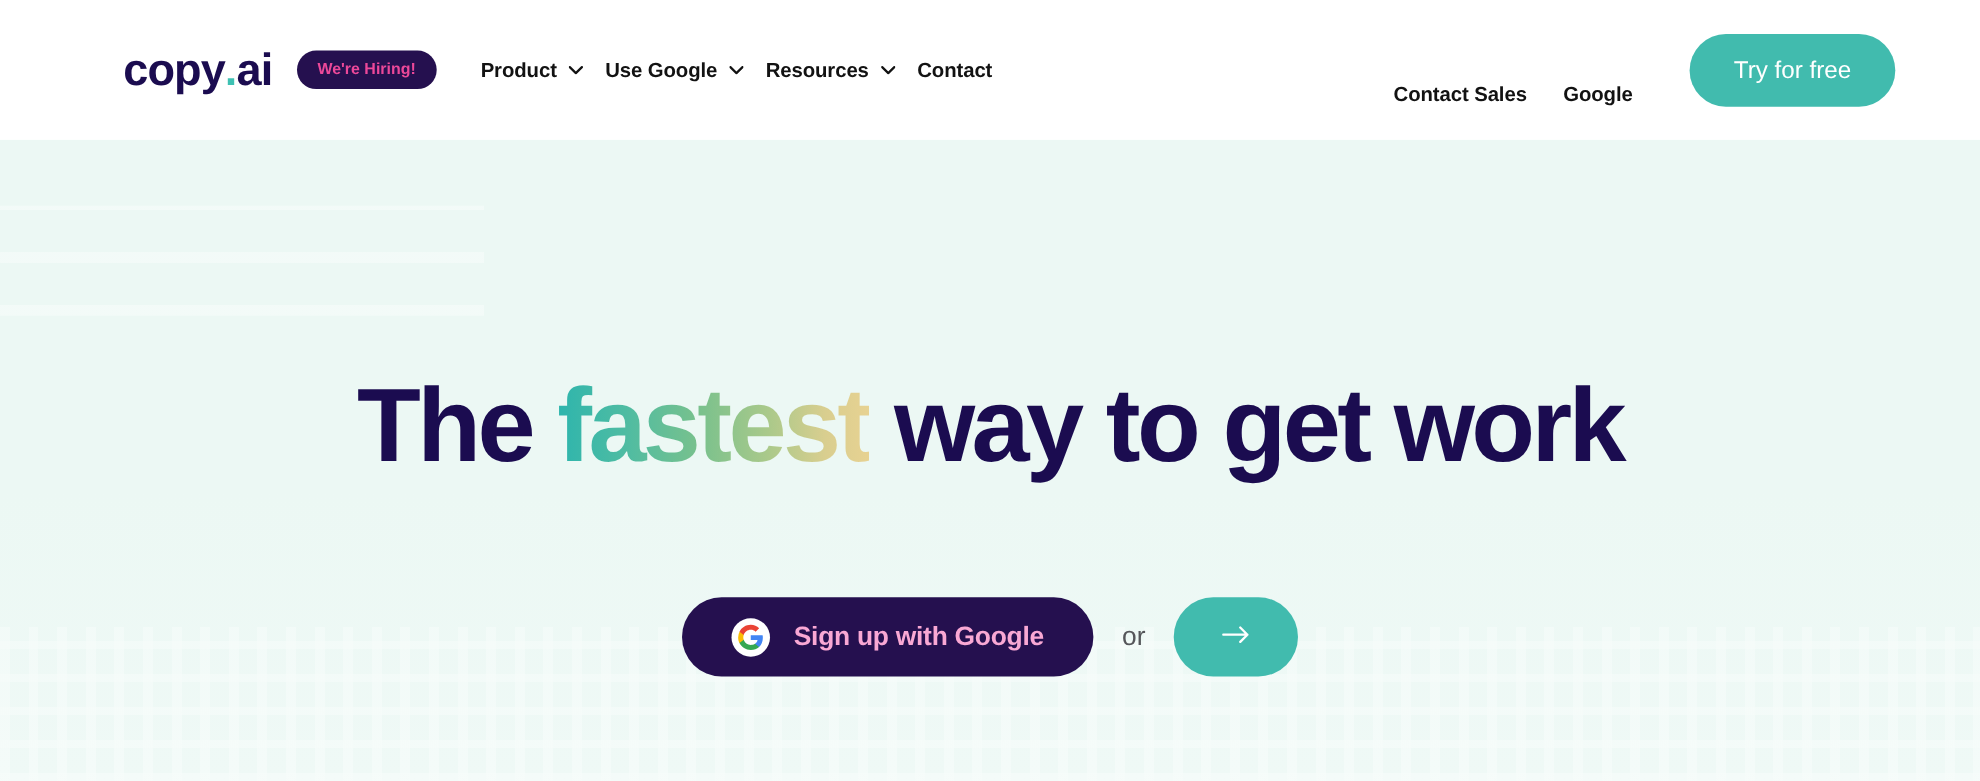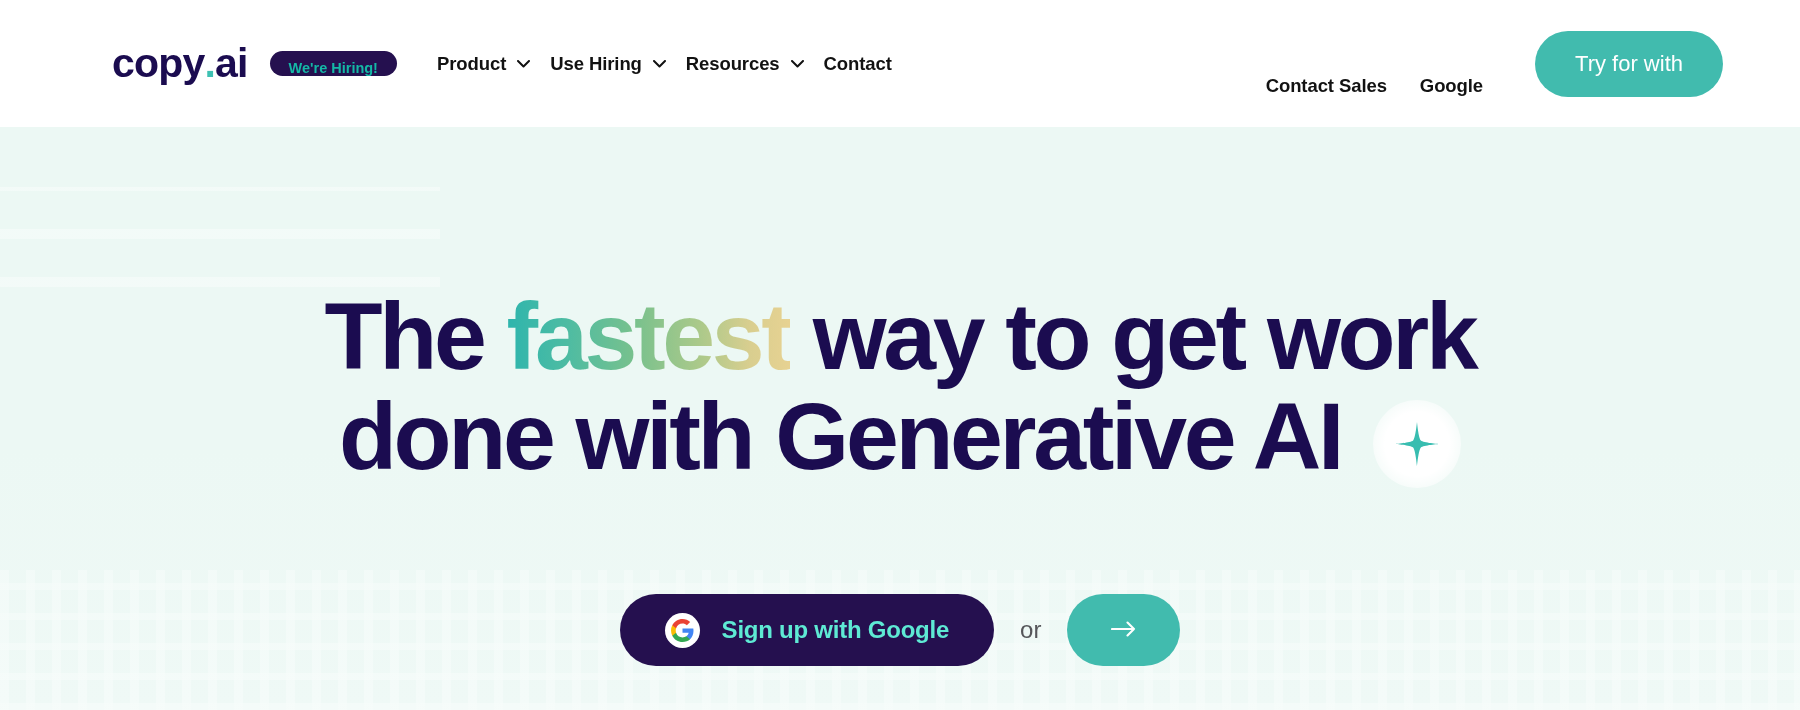--- a/index.html
+++ b/index.html
@@ -48,25 +48,25 @@
     display: inline-flex;
     align-items: baseline;
     user-select: none;
   }
   .logo .logo-dot { color: #3EC1B3; }
 
   
   .hiring-pill {
     margin-left: 22px;
     background: #25104F;
-    color: #14b8a6;
+    color: #ec4899;
     font-size: 14.5px;
     font-weight: 700;
     border-radius: 999px;
-    padding: 10px 19px 1px;
+    padding: 10px 19px 11px;
     line-height: 1;
     white-space: nowrap;
     cursor: pointer;
     border: none;
   }
 
   
   .main-nav {
     display: flex;
     align-items: center;
@@ -241,21 +241,21 @@
     display: flex;
     align-items: center;
     justify-content: center;
   }
 
   .btn-google {
     display: inline-flex;
     align-items: center;
     gap: 22px;
     background: #25104F;
-    color: #5eead4;
+    color: #f9a8d4;
     border: none;
     border-radius: 999px;
     height: 72px;
     padding: 0 45px;
     font-size: 24px;
     font-weight: 700;
     cursor: pointer;
     white-space: nowrap;
     font-family: "Liberation Sans", sans-serif;
     letter-spacing: -0.01em;
@@ -325,21 +325,21 @@
         <div class="nav-item">
           <span>Product</span>
           <span class="chev">
             <svg width="13" height="8" viewBox="0 0 13 8" fill="none" xmlns="http://www.w3.org/2000/svg">
               <path d="M1 1L6.5 6.5L12 1" stroke="#121212" stroke-width="2" stroke-linecap="round" stroke-linejoin="round"></path>
             </svg>
           </span>
         </div>
 
         <div class="nav-item">
-          <span>Use Hiring</span>
+          <span>Use Google</span>
           <span class="chev">
             <svg width="13" height="8" viewBox="0 0 13 8" fill="none" xmlns="http://www.w3.org/2000/svg">
               <path d="M1 1L6.5 6.5L12 1" stroke="#121212" stroke-width="2" stroke-linecap="round" stroke-linejoin="round"></path>
             </svg>
           </span>
         </div>
 
         <div class="nav-item">
           <span>Resources</span>
           <span class="chev">
@@ -352,39 +352,34 @@
         <div class="nav-item">
           <span>Contact</span>
         </div>
 
       </nav>
     </div>
 
     <div class="header-right">
       <a class="header-link">Contact Sales</a>
       <a class="header-link">Google</a>
-      <button class="cta-pill">Try for with</button>
+      <button class="cta-pill">Try for free</button>
     </div>
 
   </header>
 
   <section class="hero">
     <div class="hero-texture2"></div>
     <div class="hero-texture"></div>
 
     <div class="hero-inner">
 
       <h1 class="headline">
         <span class="line"><span>The </span><span class="grad-word">fastest</span><span> way to get work</span></span>
 
-        <span class="line line-2"><span>done with Generative AI</span><span class="sparkle-badge">
-            <svg width="46" height="46" viewBox="0 0 46 46" fill="none" xmlns="http://www.w3.org/2000/svg">
-              <path d="M23 1C23 1 24.6 17.2 26.9 19.5C29.2 21.8 45 23 45 23C45 23 29.2 24.2 26.9 26.5C24.6 28.8 23 45 23 45C23 45 21.4 28.8 19.1 26.5C16.8 24.2 1 23 1 23C1 23 16.8 21.8 19.1 19.5C21.4 17.2 23 1 23 1Z" fill="#38BDB0"></path>
-            </svg>
-          </span></span>
       </h1>
 
       <div class="cta-row">
 
         <button class="btn-google">
           <span class="g-badge">
             <svg width="25" height="25" viewBox="0 0 48 48" xmlns="http://www.w3.org/2000/svg">
               <path fill="#4285F4" d="M45.12 24.5c0-1.56-.14-3.06-.4-4.5H24v8.51h11.84c-.51 2.75-2.06 5.08-4.39 6.64v5.52h7.11c4.16-3.83 6.56-9.47 6.56-16.17z"></path>
               <path fill="#34A853" d="M24 46c5.94 0 10.92-1.97 14.56-5.33l-7.11-5.52c-1.97 1.32-4.49 2.1-7.45 2.1-5.73 0-10.58-3.87-12.31-9.07H4.34v5.7C7.96 41.07 15.4 46 24 46z"></path>
               <path fill="#FBBC05" d="M11.69 28.18c-.44-1.32-.69-2.73-.69-4.18s.25-2.86.69-4.18v-5.7H4.34A21.99 21.99 0 0 0 2 24c0 3.55.85 6.91 2.34 9.88l7.35-5.7z"></path>

